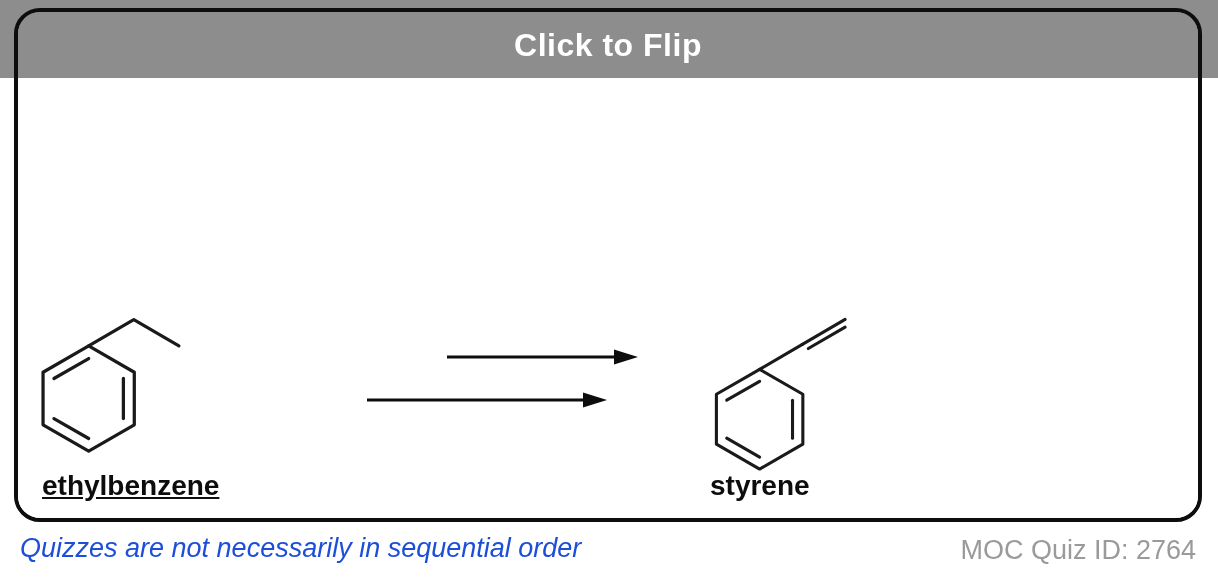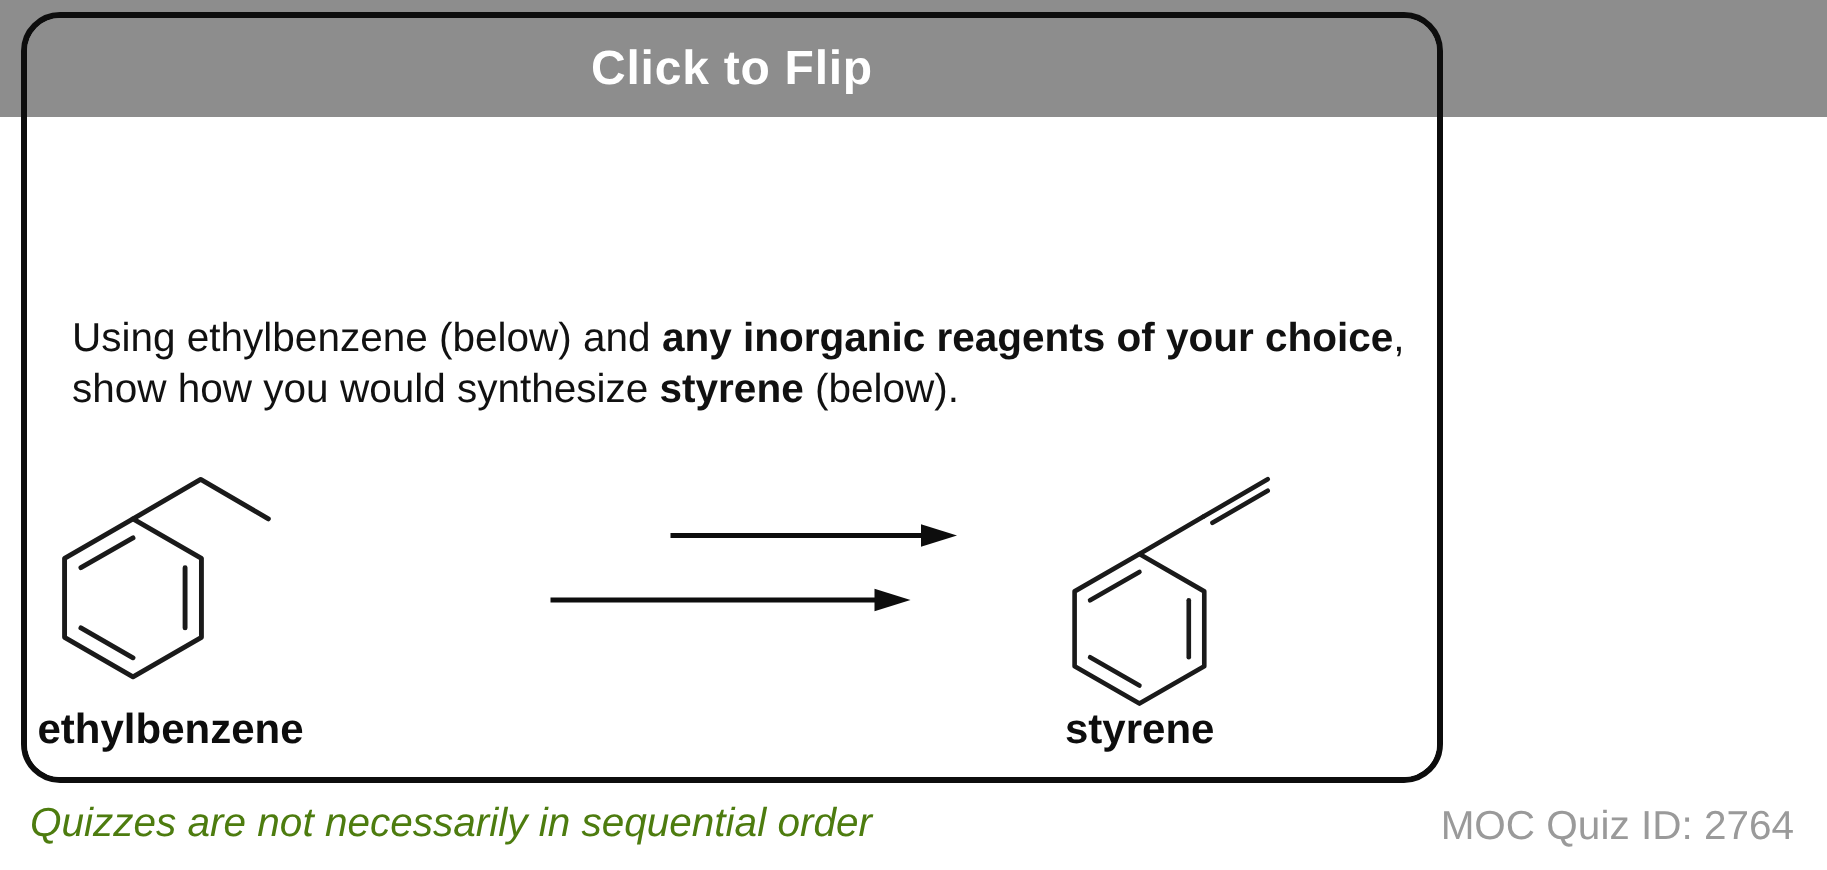--- a/index.html
+++ b/index.html
@@ -6,21 +6,21 @@
   body{
     width:1218px;height:580px;position:relative;background:#ffffff;
     font-family:"Liberation Sans", sans-serif;overflow:hidden;
   }
   
   .band{
     position:absolute;left:0;top:0;width:1218px;height:78px;
     background:#8d8d8d;z-index:0;
   }
   .card{
-    position:absolute;left:14px;top:8px;width:948px;height:514px;
+    position:absolute;left:14px;top:8px;width:1188px;height:514px;
     box-sizing:border-box;border:4px solid #0d0d0d;border-radius:26px;
     overflow:hidden;background:transparent;z-index:1;cursor:pointer;
   }
   .card-header{
     height:66px;background:#8d8d8d;display:flex;align-items:center;justify-content:center;
   }
   .flip-title{
     color:#ffffff;font-size:32px;font-weight:700;letter-spacing:.5px;
   }
   .card-body{
@@ -31,60 +31,56 @@
     font-size:27px;line-height:34px;color:#111111;
   }
   .question b{font-weight:700;}
   .mol{position:absolute;}
   .mol svg{display:block;}
   .mol-label{
     position:absolute;font-size:28px;font-weight:700;color:#0d0d0d;white-space:nowrap;
   }
   .arrows{position:absolute;left:340px;top:262px;width:310px;height:80px;}
   .footer-note{
-    position:absolute;left:20px;top:533px;color:#4d7c0f;
+    position:absolute;left:20px;top:533px;color:#1d4ed8;
     font-size:27px;font-style:italic;z-index:2;
   }
   .quiz-id{
     position:absolute;right:22px;top:535px;color:#9a9a9a;
     font-size:27px;z-index:2;
   }
 </style>
 </head>
 <body>
 
 <div class="band"></div>
 
 <div class="card">
   <div class="card-header">
     <span class="flip-title">Click to Flip</span>
   </div>
 
   <div class="card-body">
 
-    <div class="question">
-      <span>Using ethylbenzene (below) and </span><b>any inorganic reagents of your choice</b><span>,</span><br>
-      <span>show how you would synthesize </span><b>styrene</b><span> (below).</span>
-    </div>
 
     <div class="mol" style="left:8px;top:214px;">
       <svg width="188" height="178" viewBox="0 0 150 142">
         <g stroke="#1a1a1a" stroke-width="2.6" fill="none" stroke-linecap="round" stroke-linejoin="round">
 
           <polygon points="50,43 86.4,64 86.4,106 50,127 13.6,106 13.6,64"></polygon>
 
           <line x1="22.3" y1="69" x2="50" y2="53.1"></line>
           <line x1="77.7" y1="69" x2="77.7" y2="101"></line>
           <line x1="50" y1="116.9" x2="22.3" y2="101"></line>
 
           <polyline points="50,43 86,22 122,43"></polyline>
         </g>
       </svg>
     </div>
-    <div class="mol-label" style="left:7px;top:392px;">ethylbenzene</div>
+    <div class="mol-label" style="left:24px;top:392px;text-decoration:underline;">ethylbenzene</div>
 
     <svg class="arrows" viewBox="0 0 310 80">
       <g stroke="#0d0d0d" stroke-width="3.2" fill="#0d0d0d">
         <line x1="89" y1="17" x2="260" y2="17"></line>
         <polygon points="280,17 256,9.5 256,24.5" stroke="none"></polygon>
         <line x1="9" y1="60" x2="229" y2="60"></line>
         <polygon points="249,60 225,52.5 225,67.5" stroke="none"></polygon>
       </g>
     </svg>
 

